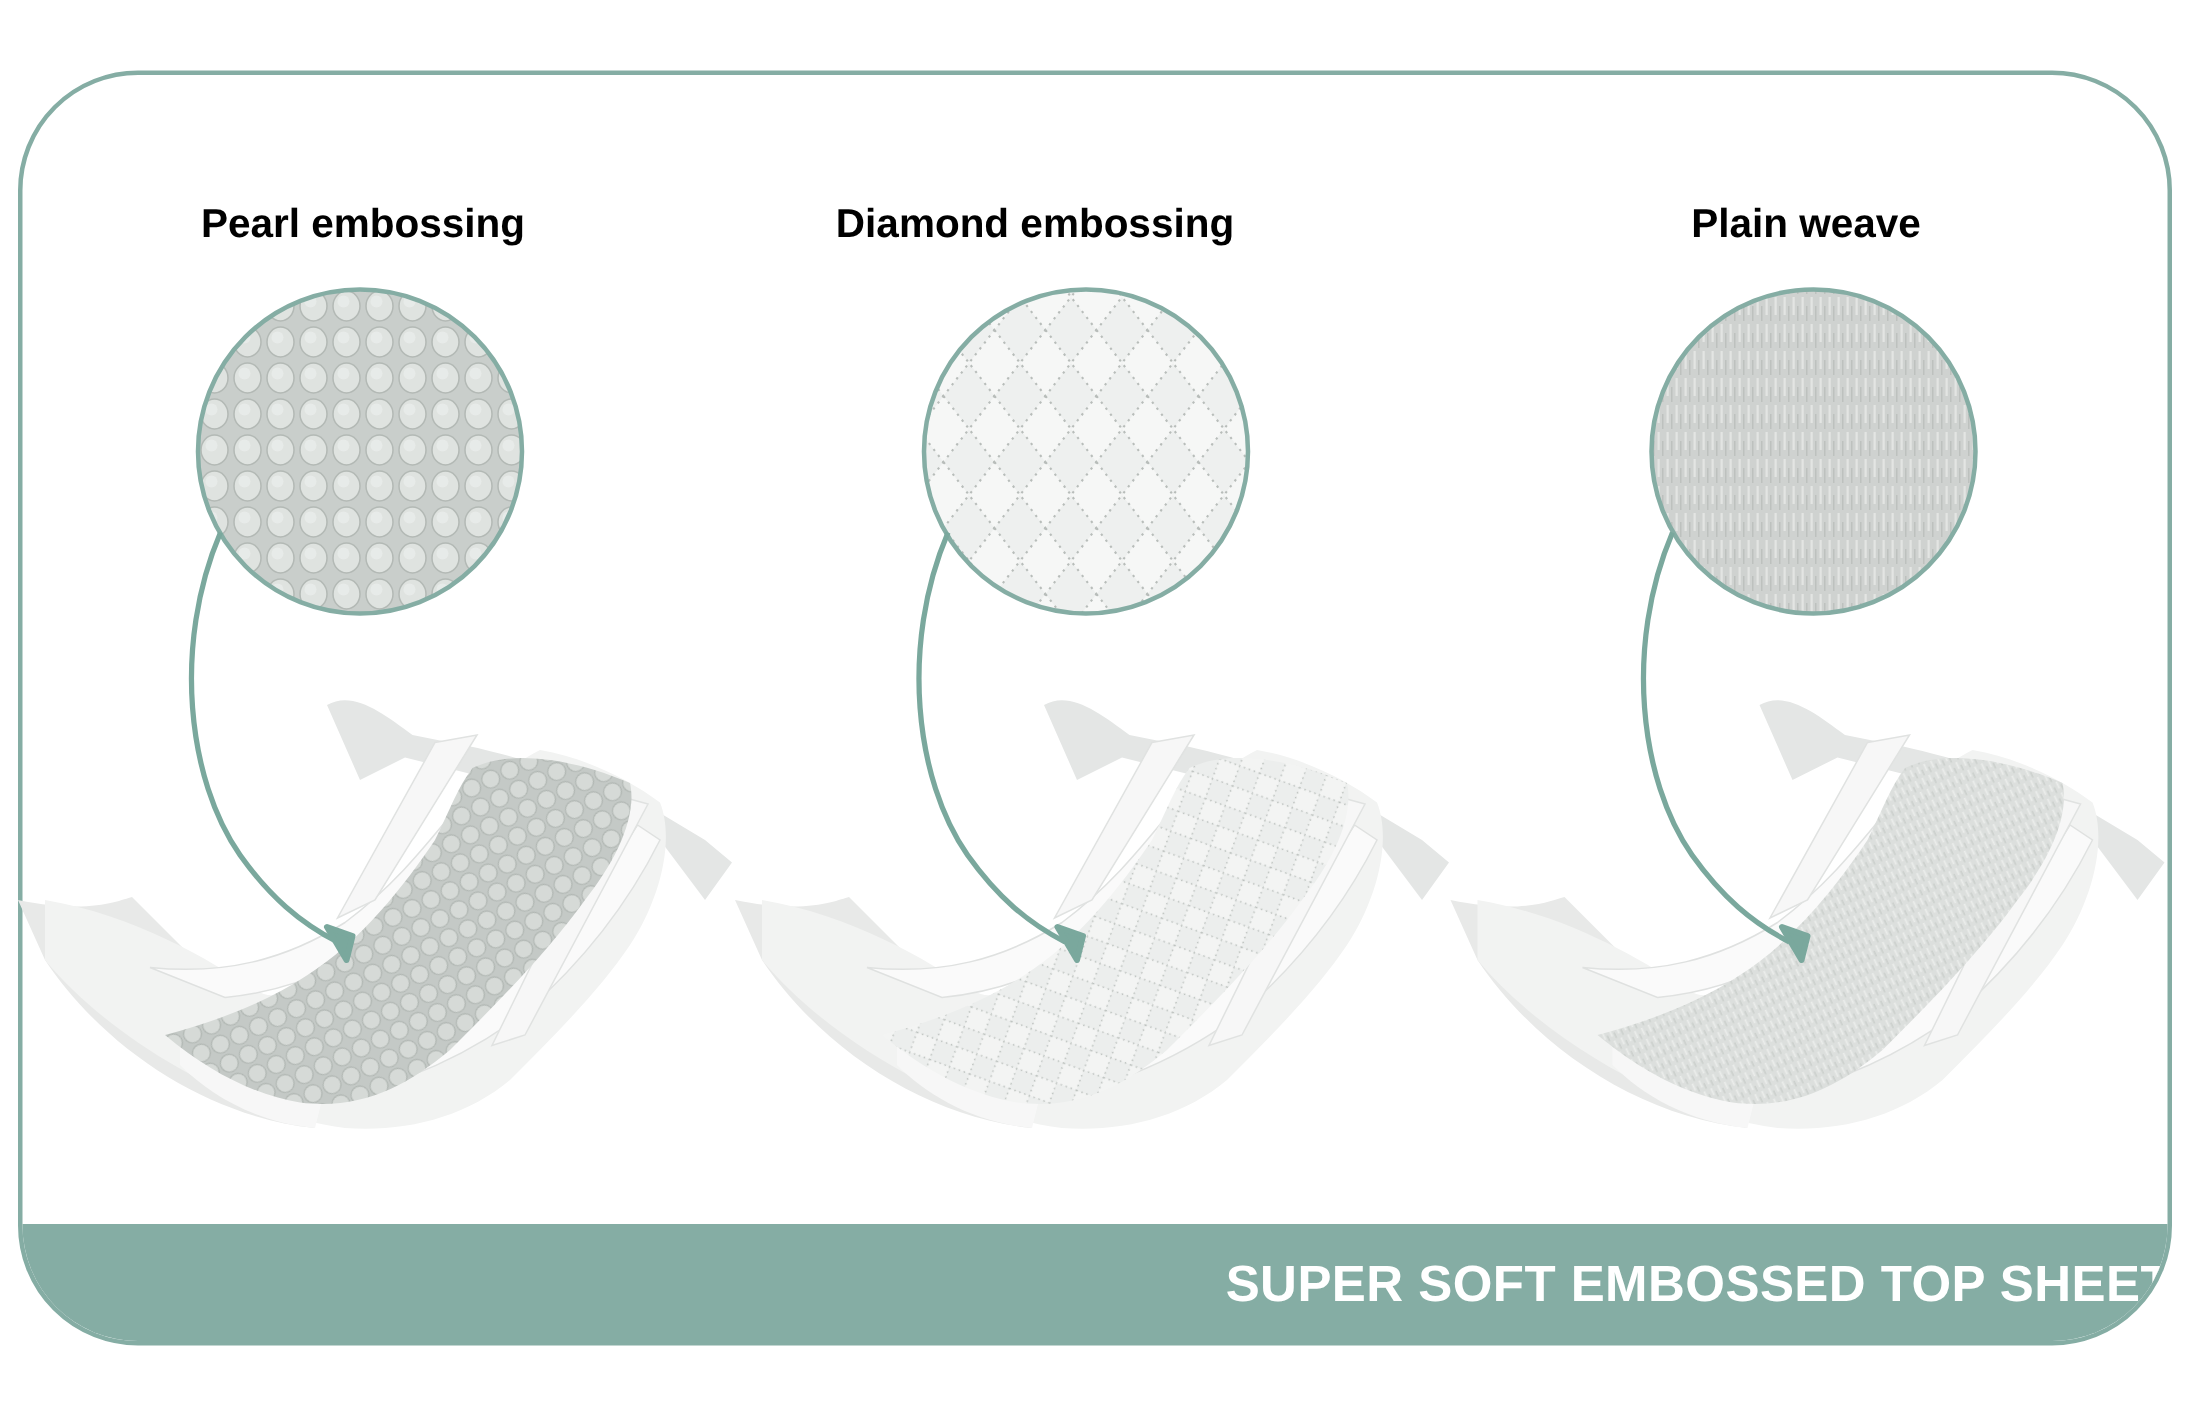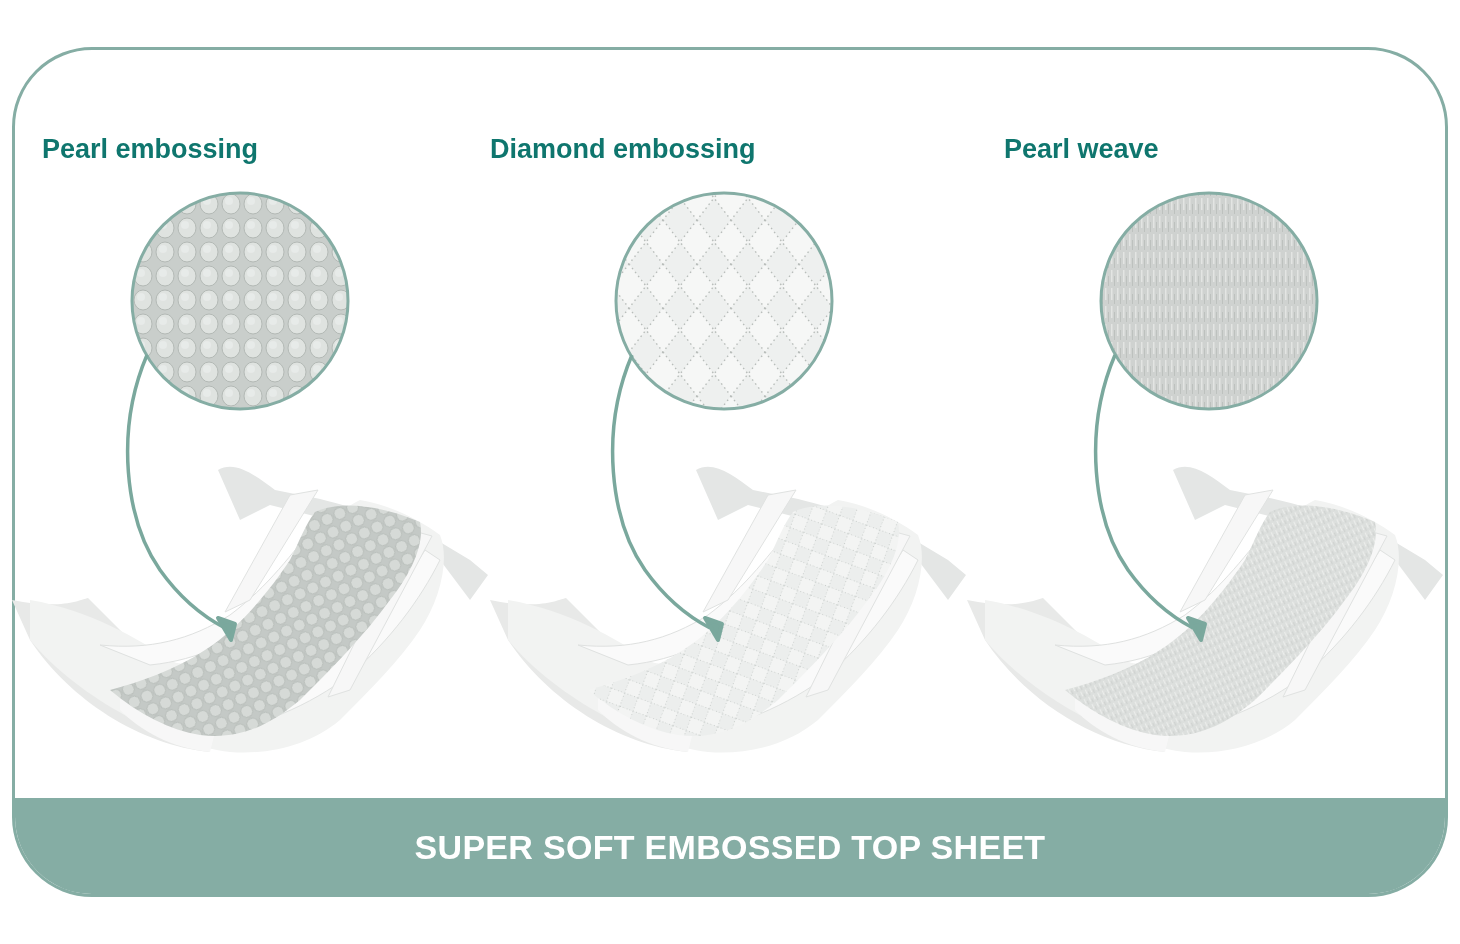--- a/index.html
+++ b/index.html
@@ -3,45 +3,45 @@
   <meta charset="utf-8">
   <style>
     * { box-sizing: border-box; margin: 0; padding: 0; }
     html, body { width: 1460px; height: 944px; background: #ffffff; overflow: hidden; }
     body { position: relative; font-family: "Liberation Sans", sans-serif; }
     .frame {
       position: absolute; left: 12px; top: 47px; width: 1436px; height: 850px;
       border: 3px solid #85ada4; border-radius: 80px; overflow: hidden; background: #fff;
     }
     .footer-bar {
-      position: absolute; left: -3px; right: -3px; bottom: -3px; height: 99px;
-      background: #85ada4; display: flex; align-items: center; justify-content: center;
+      position: absolute; left: -3px; right: -3px; bottom: -3px; height: 81px;
+      background: #85ada4; display: flex; align-items: center; justify-content: flex-end;
     }
     .footer-title {
       color: #ffffff; font-weight: bold; font-size: 34px; letter-spacing: 0.3px;
       font-family: "Liberation Sans", sans-serif;
     }
     .col-label {
-      position: absolute; top: 134px; color: #0f766e; font-weight: bold; font-size: 27px;
-      font-family: "Liberation Sans", sans-serif; text-align: left; width: 400px;
+      position: absolute; top: 134px; color: #000000; font-weight: bold; font-size: 27px;
+      font-family: "Liberation Sans", sans-serif; text-align: center; width: 400px;
     }
     .scene { position: absolute; left: 0; top: 0; width: 1460px; height: 944px; pointer-events: none; }
   </style>
 </head>
 <body>
 
 <div class="frame">
   <div class="footer-bar">
     <span class="footer-title">SUPER SOFT EMBOSSED TOP SHEET</span>
   </div>
 </div>
 
 <div class="col-label" style="left:42px;">Pearl embossing</div>
 <div class="col-label" style="left:490px;">Diamond embossing</div>
-<div class="col-label" style="left:1004px;">Pearl weave</div>
+<div class="col-label" style="left:1004px;">Plain weave</div>
 
 <svg class="scene" viewBox="0 0 1460 944" xmlns="http://www.w3.org/2000/svg">
   <defs>
 
     <pattern id="pearl" width="22" height="24" patternUnits="userSpaceOnUse">
       <rect width="22" height="24" fill="#c9cecb"></rect>
       <ellipse cx="11" cy="12" rx="9" ry="10" fill="#dfe3e0" stroke="#b3b9b5" stroke-width="1"></ellipse>
       <ellipse cx="9" cy="9" rx="4" ry="4" fill="#eceeed" opacity="0.7"></ellipse>
     </pattern>
     <pattern id="pearlSmall" width="14" height="14" patternUnits="userSpaceOnUse" patternTransform="rotate(-25)">

